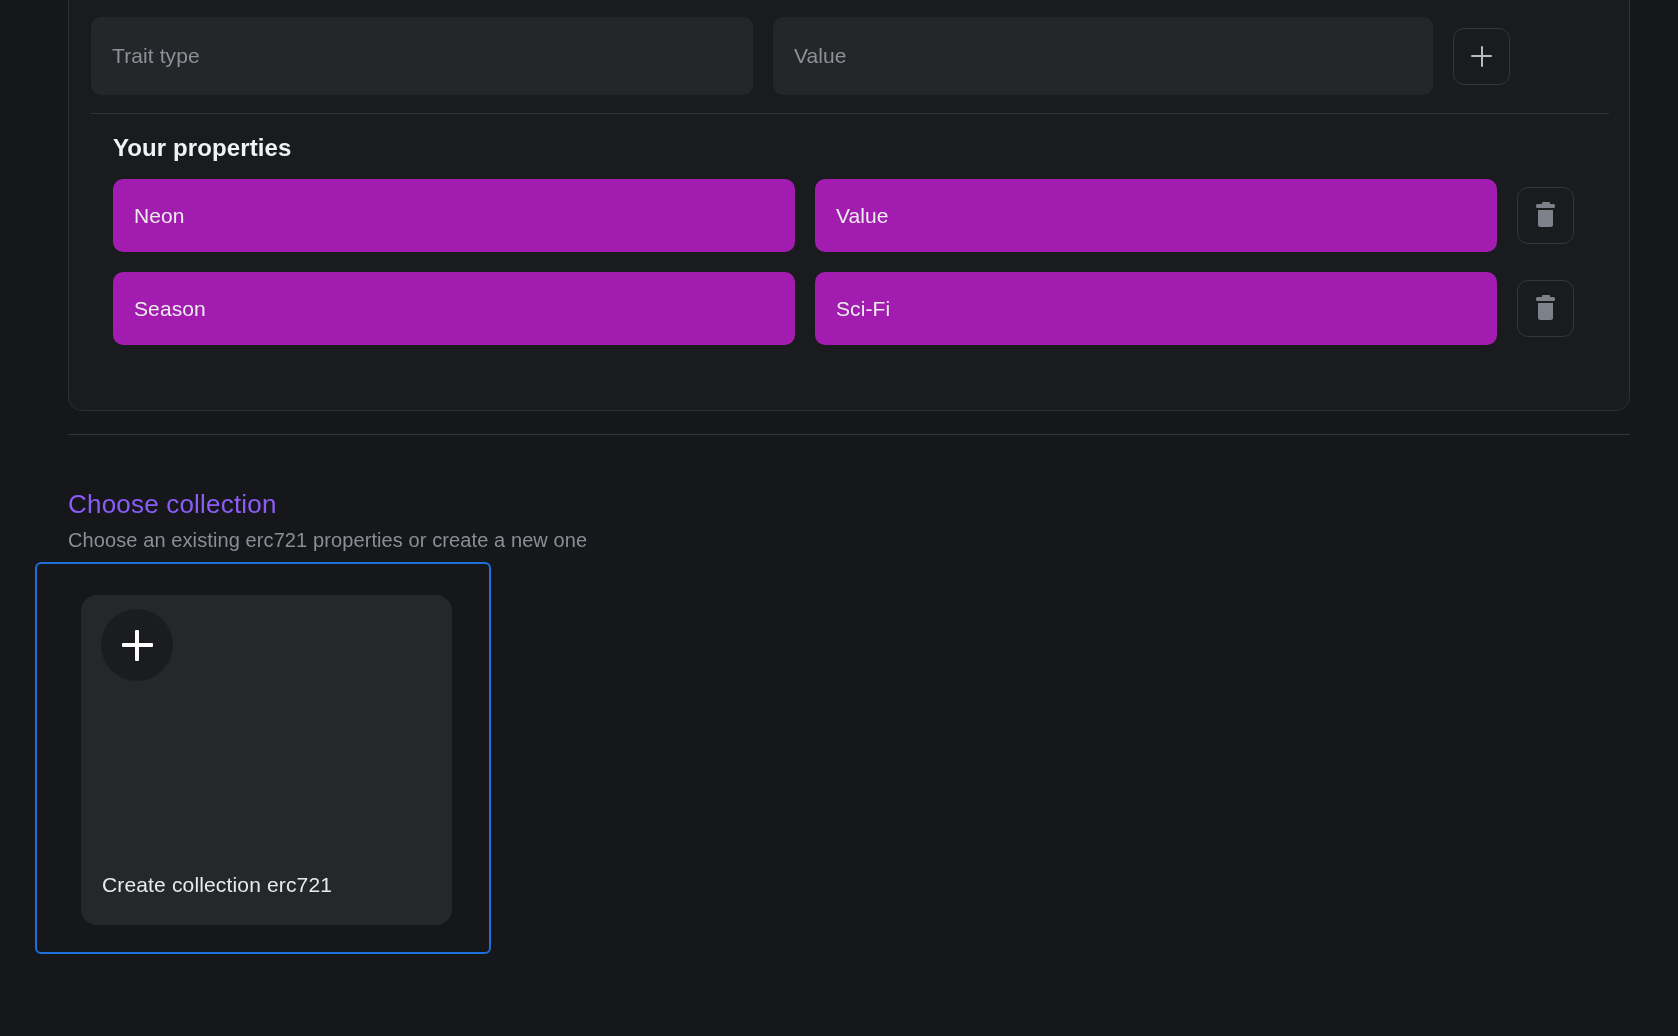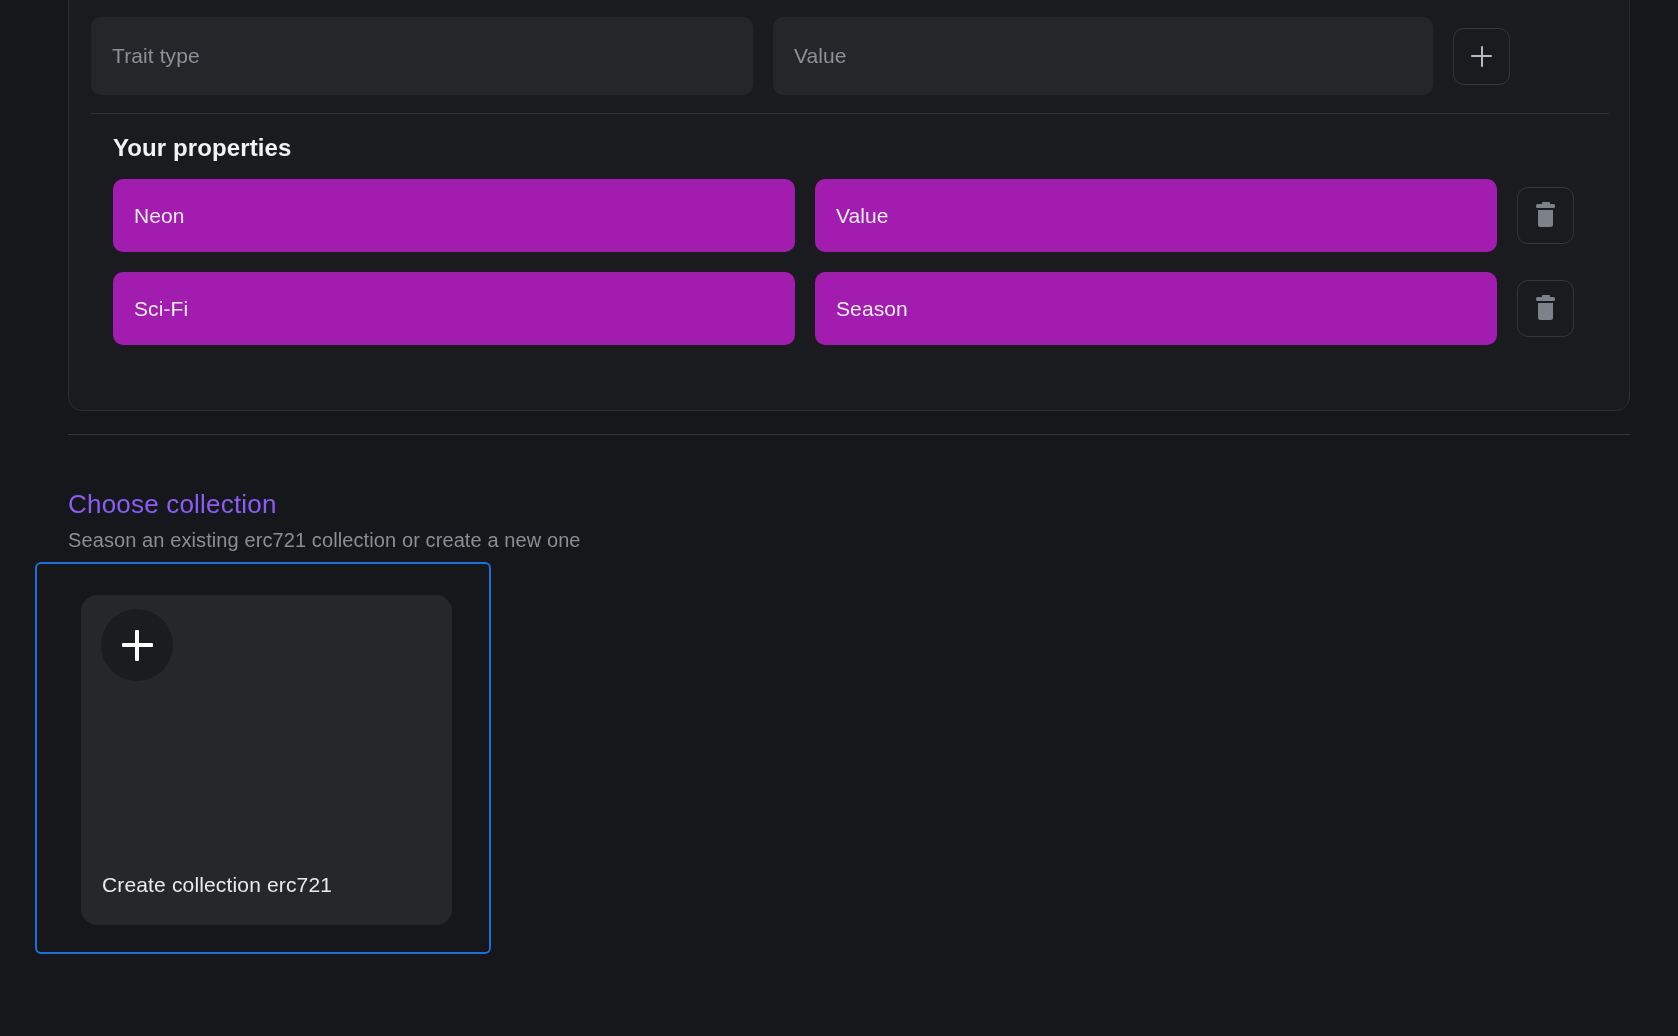--- a/index.html
+++ b/index.html
@@ -288,38 +288,38 @@
         <div class="prop-cell prop-cell-val">Value</div>
         <div class="icon-btn">
           <span class="trash-icon">
             <span class="lid"></span>
               <span class="can"></span>
           </span>
         </div>
       </div>
 
       <div class="prop-row">
+        <div class="prop-cell prop-cell-key">Season</div>
         <div class="prop-cell prop-cell-val">Sci-Fi</div>
-        <div class="prop-cell prop-cell-key">Season</div>
         <div class="icon-btn">
           <span class="trash-icon">
             <span class="lid"></span>
               <span class="can"></span>
           </span>
         </div>
       </div>
 
     </div>
   </div>
 
   <div class="section-divider"></div>
 
   <div class="collection-section">
     <div class="section-title">Choose collection</div>
-    <div class="section-sub">Season an existing erc721 collection or create a new one</div>
+    <div class="section-sub">Choose an existing erc721 properties or create a new one</div>
 
     <div class="collection-grid">
       <div class="collection-card">
         <div class="collection-tile">
           <div class="plus-circle">
             <span class="plus-big"></span>
           </div>
           <div class="tile-label">Create collection erc721</div>
         </div>
       </div>

